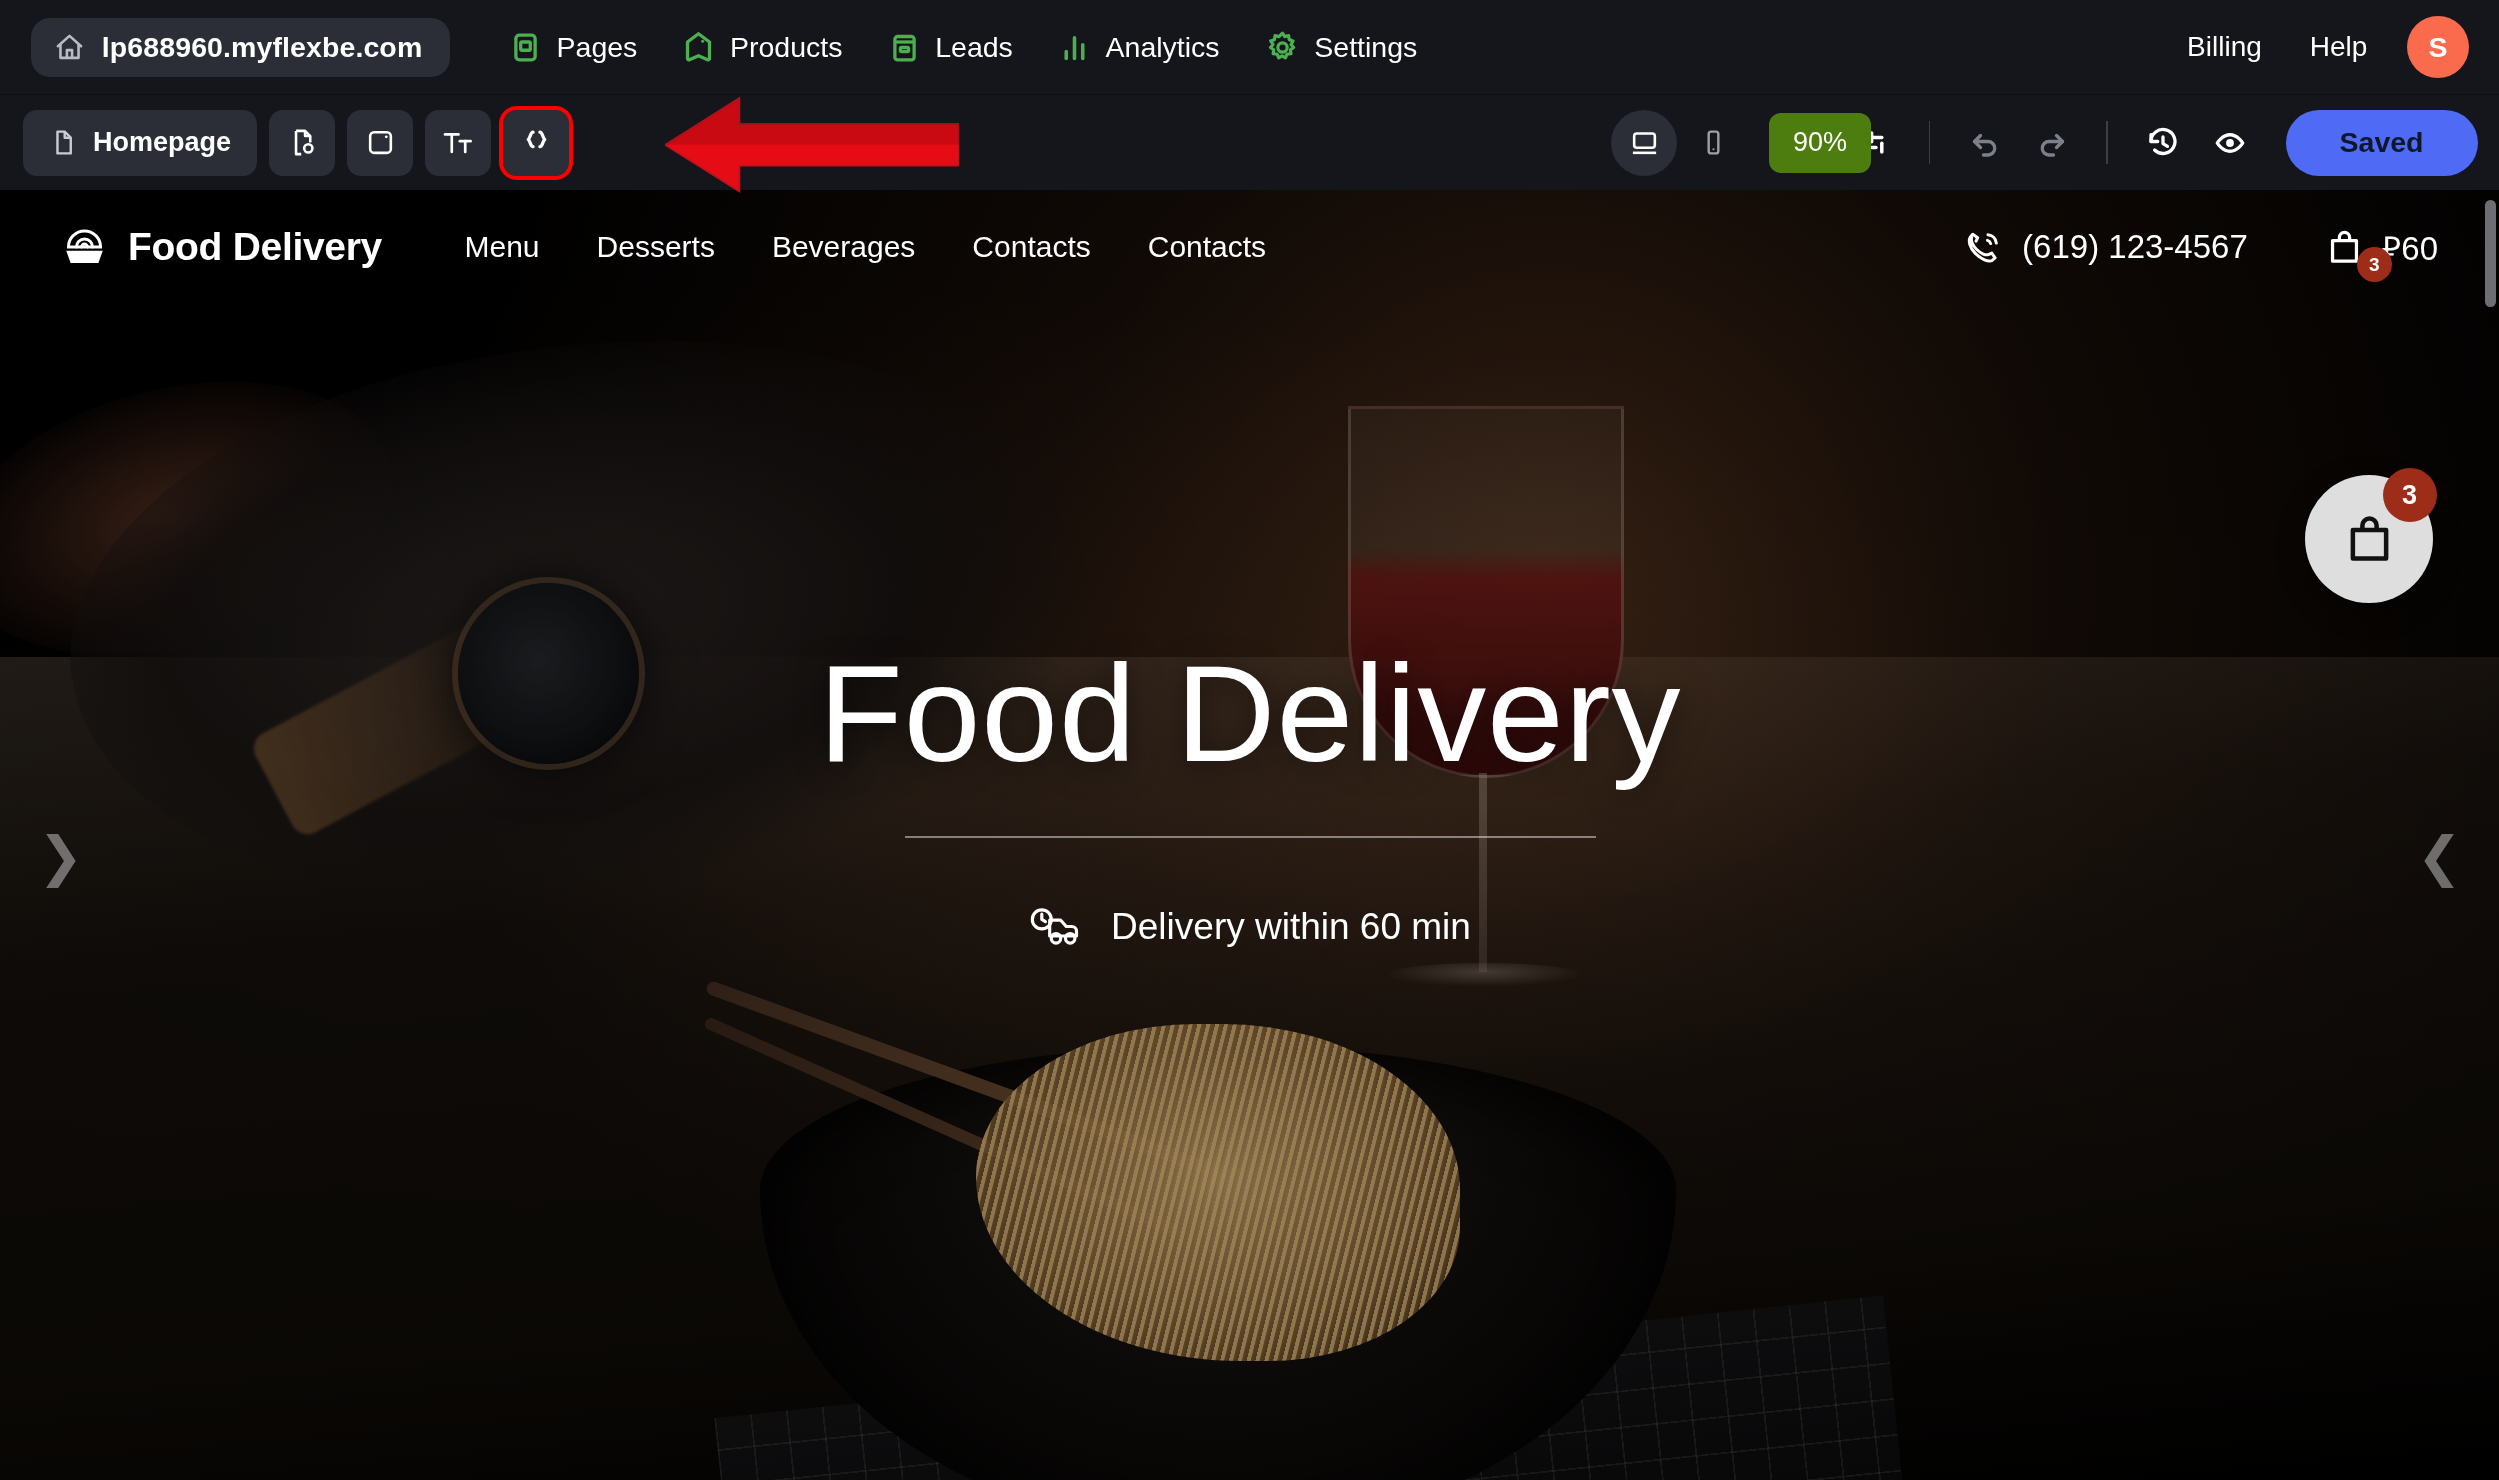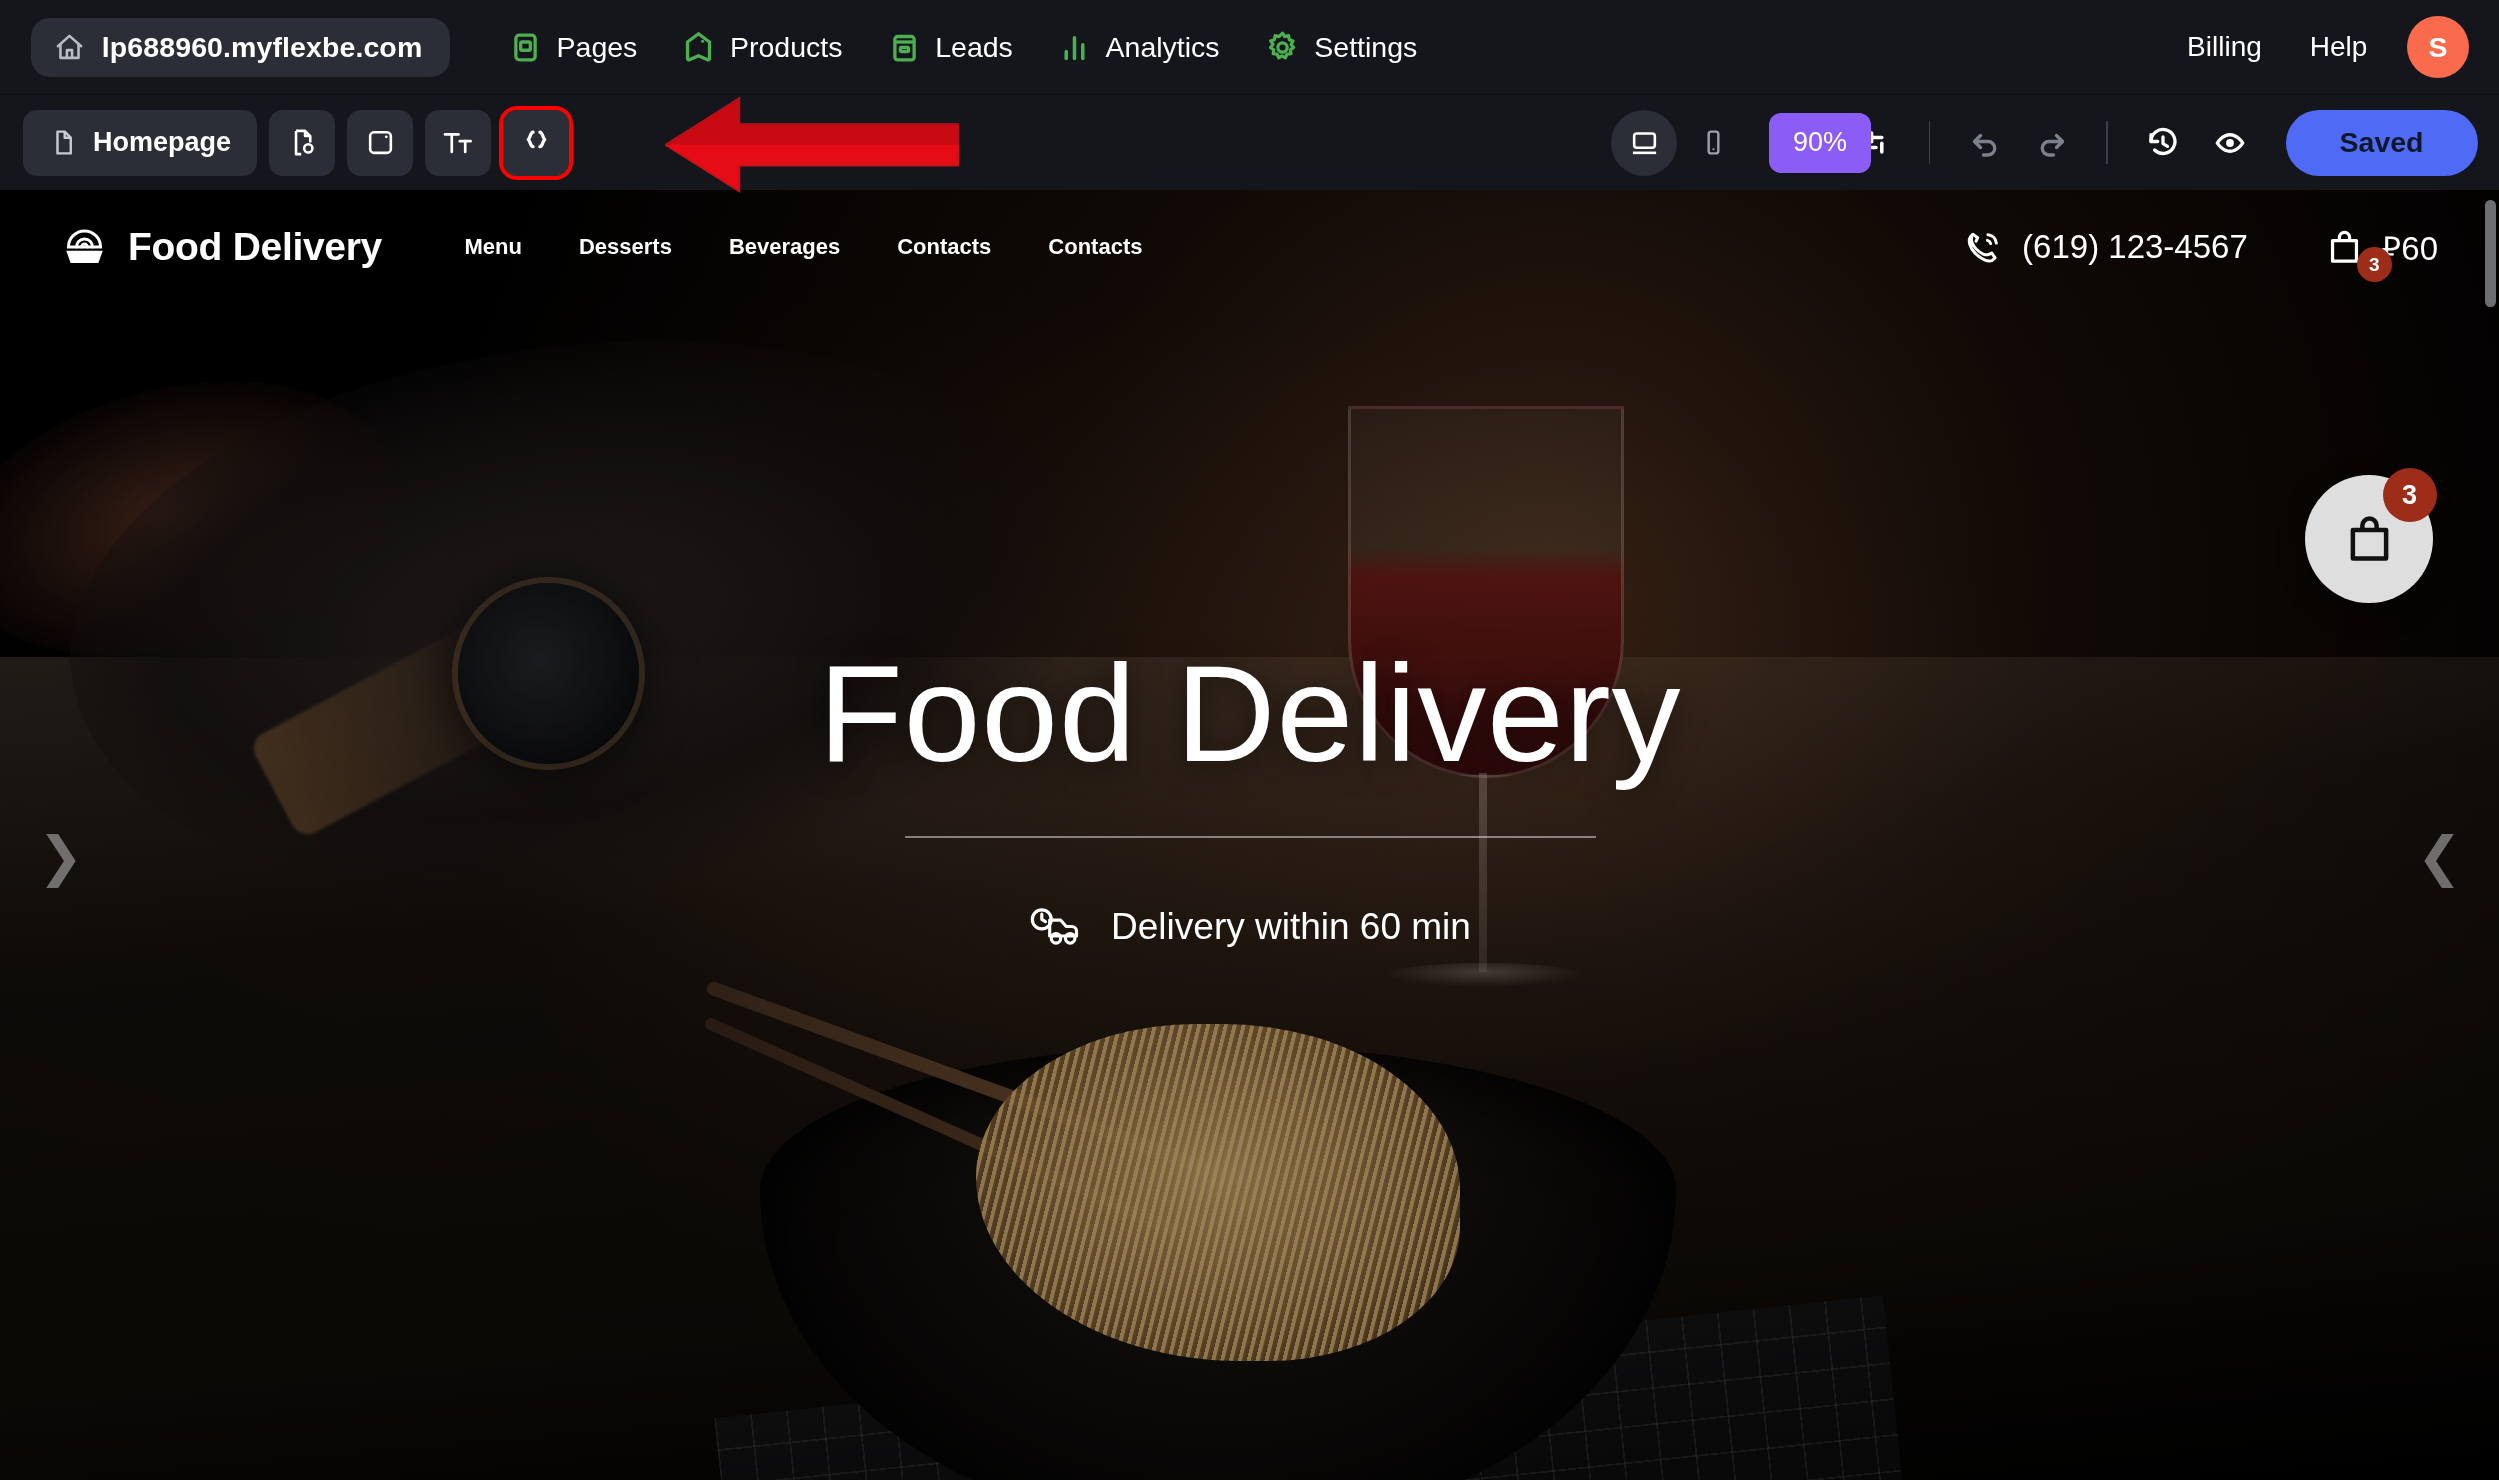--- a/index.html
+++ b/index.html
@@ -75,21 +75,21 @@
     left: 1171px;
   }
   .device-group { display: flex; align-items: center; gap: 3.5px; }
   .device-btn {
     width: 66px; height: 66px; border-radius: 33px;
     display: flex; align-items: center; justify-content: center; cursor: pointer;
   }
   .device-btn.active { background: #2b2e36; }
   .zoom-chip {
     margin-left: 22.5px;
-    background: #8b5cf6; border-radius: 12px; height: 60px;
+    background: #4d7c0f; border-radius: 12px; height: 60px;
     display: flex; align-items: center; justify-content: center;
     padding: 0 24px; cursor: pointer;
   }
   .zoom-chip .label { color: #fff; font-size: 27px; font-weight: 500; }
 
   .toolbar-right {
     margin-left: auto; display: flex; align-items: center; gap: 0;
   }
   .tb-icon {
     width: 67px; height: 67px;
@@ -202,21 +202,21 @@
   
   .site-header {
     position: absolute; left: 0; top: 0; width: 2500px; height: 114px;
     display: flex; align-items: center; padding: 0 62px;
     z-index: 5;
   }
   .brand { display: flex; align-items: center; gap: 21px; }
   .brand .name { color: #fff; font-size: 39px; font-weight: 700; letter-spacing: -0.3px; }
   .site-nav { display: flex; align-items: center; gap: 0; margin-left: 54px; }
   .site-nav a {
-    color: #fff; font-size: 22px; font-weight: 700; text-decoration: none;
+    color: #fff; font-size: 30px; font-weight: 400; text-decoration: none;
     padding: 0 28.5px; cursor: pointer; white-space: nowrap;
   }
   .site-header-right { margin-left: auto; display: flex; align-items: center; gap: 0; }
   .phone { display: flex; align-items: center; gap: 19px; color: #fff; font-size: 33px; font-weight: 400; }
   .cart-inline { display: flex; align-items: center; gap: 17.3px; margin-left: 76px; position: relative; }
   .cart-inline .price { color: #fff; font-size: 33px; font-weight: 400; }
   .cart-badge-sm {
     position: absolute; left: 33px; top: 22.5px;
     width: 35px; height: 35px; border-radius: 50%;
     background: #9d2d19; color: #fff; font-size: 19px; font-weight: 700;

